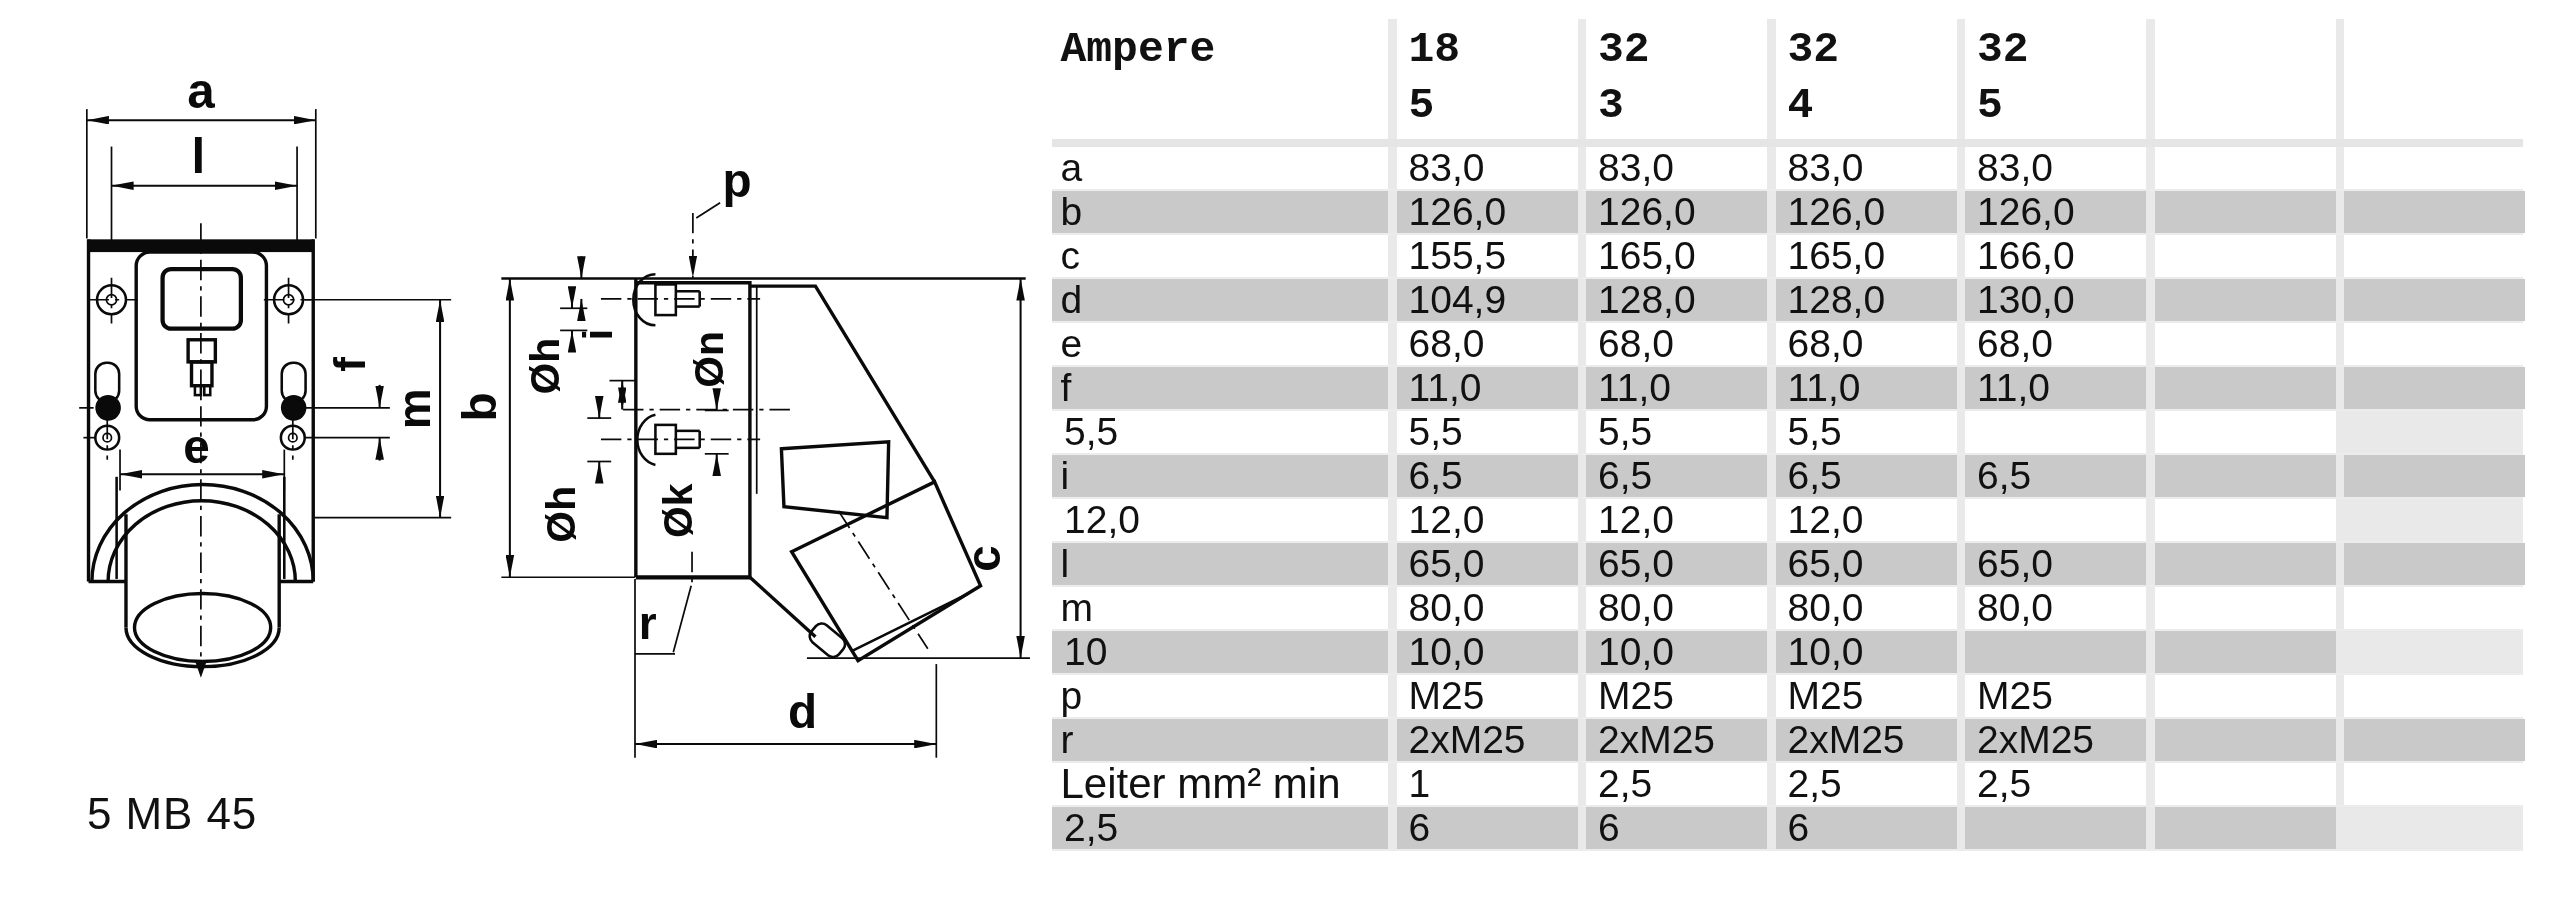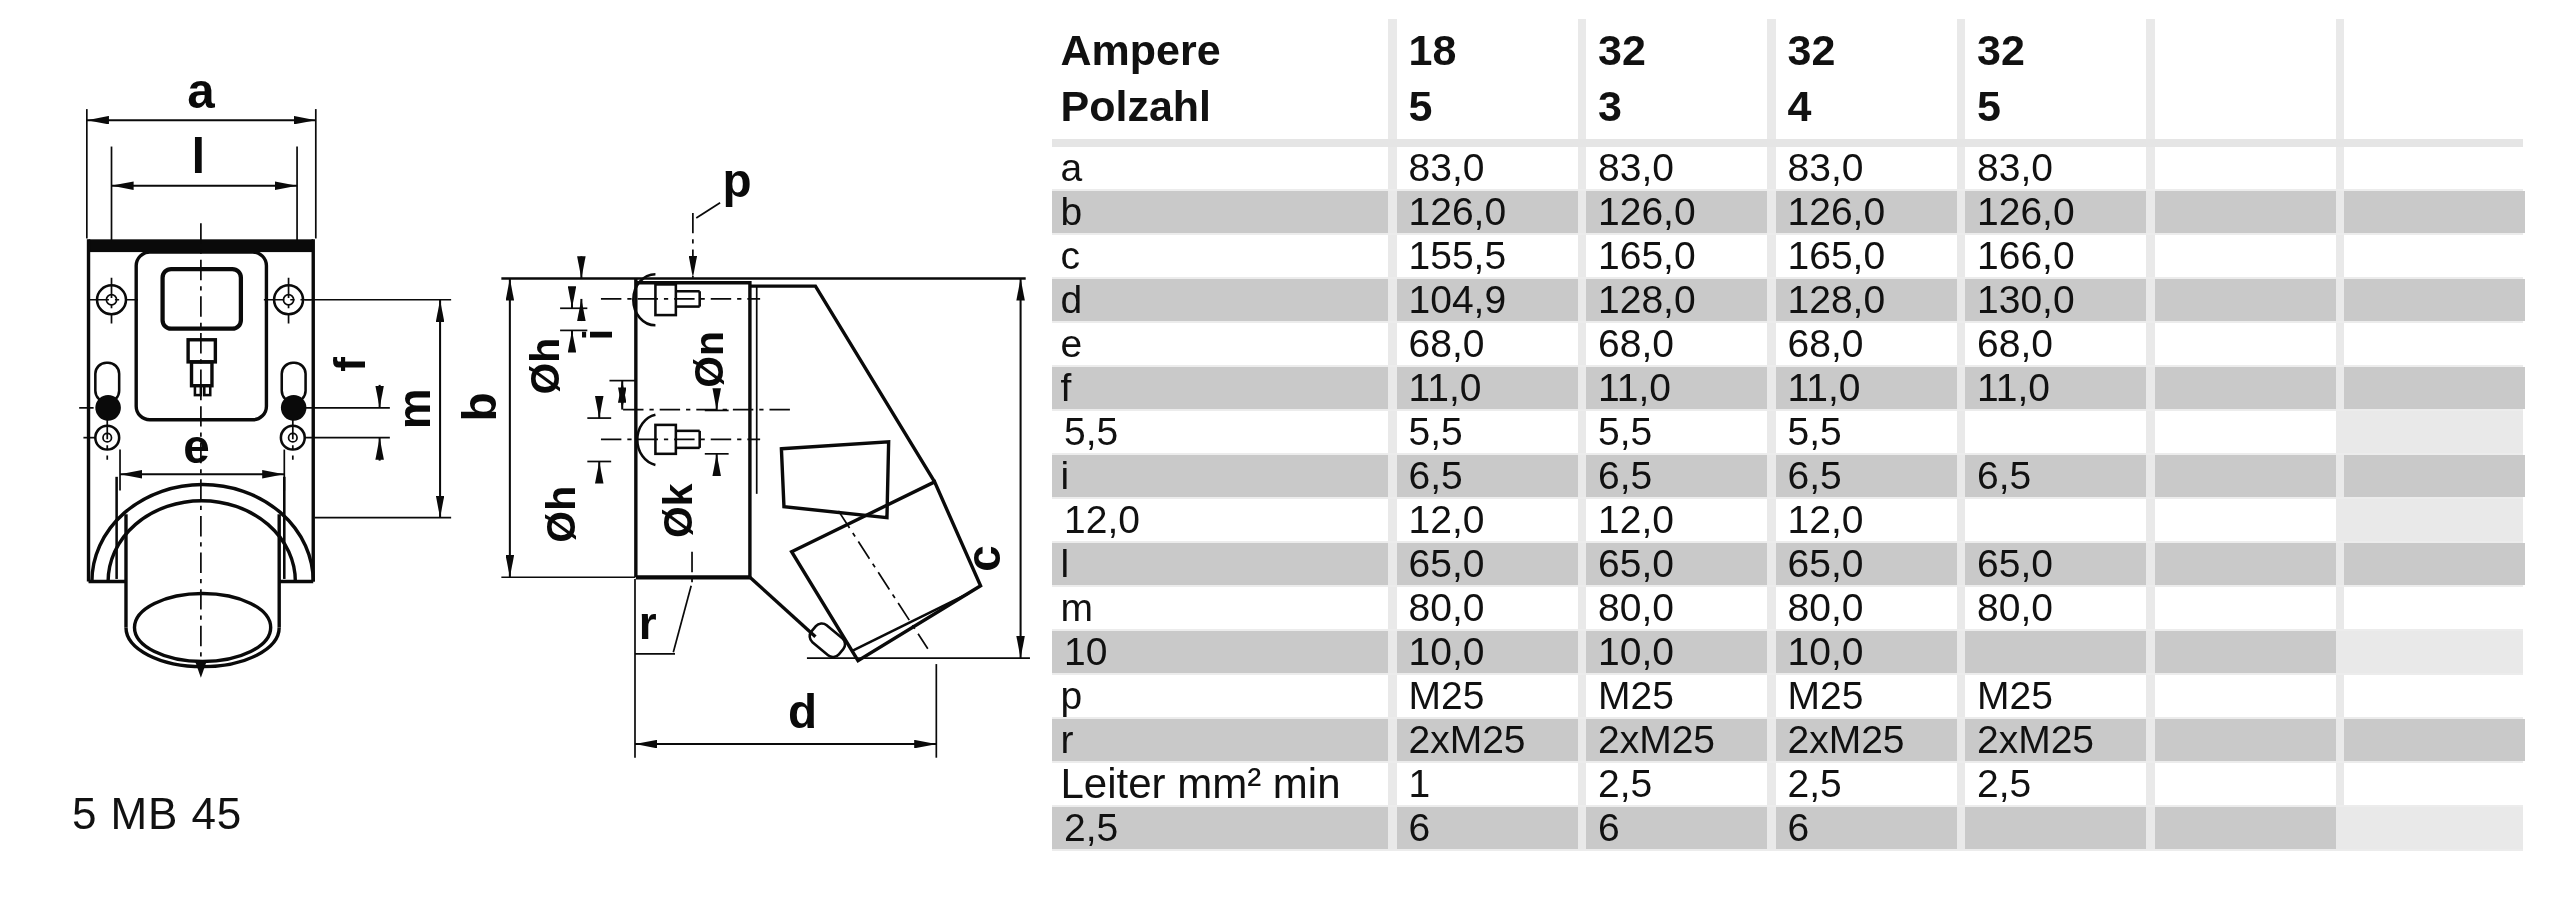--- a/index.html
+++ b/index.html
@@ -5,29 +5,29 @@
   html,body{margin:0;padding:0;background:#fff;}
   body{width:2576px;height:900px;position:relative;overflow:hidden;
        font-family:"Liberation Sans", sans-serif;color:#111;}
   
   #drawing{position:absolute;left:0;top:0;}
   svg .obj{stroke:#0a0a0a;fill:none;}
   svg .dim{stroke:#0a0a0a;stroke-width:2.4;fill:none;}
   svg .thin{stroke:#0a0a0a;stroke-width:2;fill:none;}
   svg .cl{stroke:#0a0a0a;stroke-width:2;fill:none;stroke-dasharray:24 7 5 7;}
   svg text{font-family:"Liberation Sans", sans-serif;font-weight:bold;fill:#0a0a0a;}
-  #model-label{position:absolute;left:72px;top:789px;font-size:44px;font-weight:normal;
+  #model-label{position:absolute;left:87px;top:789px;font-size:44px;font-weight:normal;
                letter-spacing:0.9px;white-space:nowrap;}
   
   #dim-table{position:absolute;left:1052px;top:19px;width:1471px;}
   .thead{display:grid;grid-template-columns:336px repeat(6,181px);column-gap:8.5px;
          background:#e9e9e9;height:120px;}
   .thead>div{background:#fff;padding-left:12px;}
   .thead>div:first-child{padding-left:8.5px;}
-  .hline{font-weight:bold;font-size:43px;line-height:56px;white-space:nowrap;padding-top:3.4px;}
+  .hline{font-weight:bold;font-size:43px;line-height:56px;white-space:nowrap;padding-top:3.4px;font-family:Liberation Mono, monospace;}
   .hline+.hline{padding-top:0;}
   .tsep{height:7.7px;background:#e5e5e5;width:100%;}
   .trow{display:grid;grid-template-columns:336px repeat(6,181px);column-gap:8.5px;
         background:#e9e9e9;height:44px;box-sizing:border-box;border-bottom:2.6px solid #ececec;}
   .trow>div{background:#fff;font-size:39px;line-height:42px;padding-left:12px;
             white-space:nowrap;overflow:hidden;}
   .trow>.tlabel{padding-left:8.5px;}
   .trow.shaded>div{background:#c9c9c9;}
   .trow.small-label>.tlabel{font-size:42px;line-height:41px;}
 </style>
@@ -204,21 +204,20 @@
     <text x="943" y="836" font-size="56" text-anchor="middle" dominant-baseline="central">d</text>
   </g>
 </svg>
 
 <div id="model-label">5 MB 45</div>
 
 <div id="dim-table">
   <div class="thead">
     <div>
       <div class="hline">Ampere</div>
-      <div class="hline">Polzahl</div>
     </div>
     <div>
       <div class="hline">18</div>
       <div class="hline">5</div>
     </div>
     <div>
       <div class="hline">32</div>
       <div class="hline">3</div>
     </div>
     <div>

